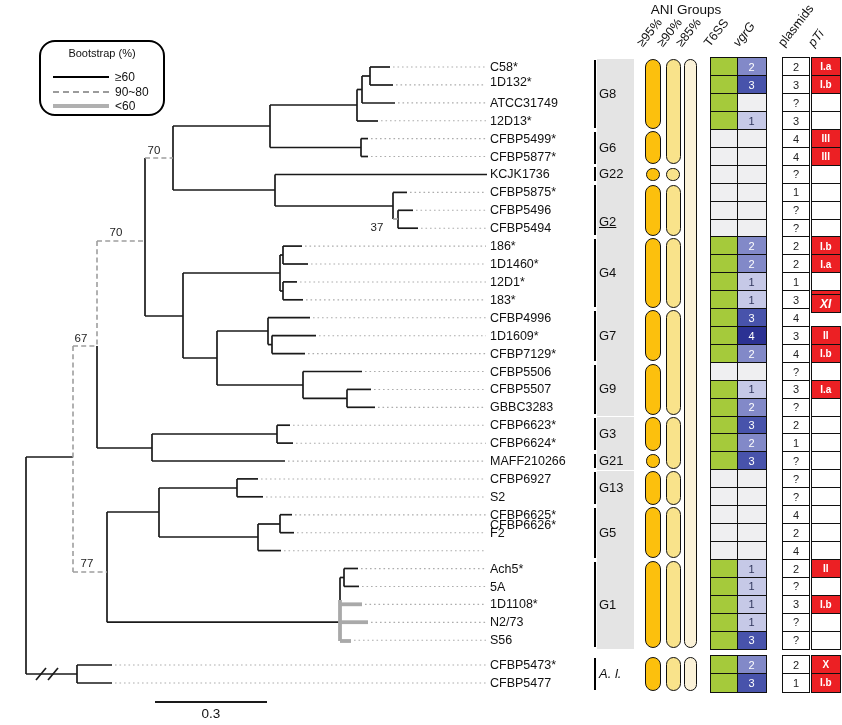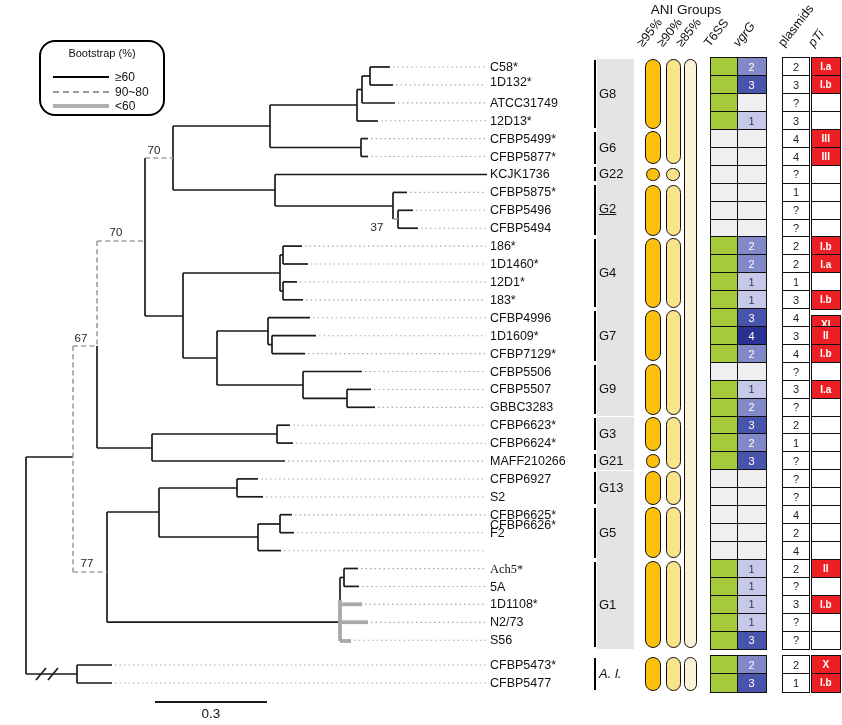--- a/index.html
+++ b/index.html
@@ -78,21 +78,21 @@
       <div class="band" style="top: 58.5px; height: 357.866px; background: rgb(228, 228, 228);"></div>
       <div class="band" style="top: 416.78px; height: 53.328px; background: rgb(228, 228, 228);"></div>
       <div class="band" style="top: 470.522px; height: 178.726px; background: rgb(228, 228, 228);"></div>
       <div class="gtick" style="top: 60px; height: 67.742px;"></div>
       <div class="glabel" style="top: 85.871px;">G8</div>
       <div class="gtick" style="top: 131.656px; height: 31.914px;"></div>
       <div class="glabel" style="top: 139.613px;">G6</div>
       <div class="gtick" style="top: 167.484px; height: 14px;"></div>
       <div class="glabel" style="top: 166.484px;">G22</div>
       <div class="gtick" style="top: 185.398px; height: 49.828px;"></div>
-      <div class="glabel" style="top: 201px; text-decoration: underline;">G2</div>
+      <div class="glabel" style="top: 214px; text-decoration: underline;">G2</div>
       <div class="gtick" style="top: 239.14px; height: 67.742px;"></div>
       <div class="glabel" style="top: 265.011px;">G4</div>
       <div class="gtick" style="top: 310.796px; height: 49.828px;"></div>
       <div class="glabel" style="top: 327.71px;">G7</div>
       <div class="gtick" style="top: 364.538px; height: 49.828px;"></div>
       <div class="glabel" style="top: 381.452px;">G9</div>
       <div class="gtick" style="top: 418.28px; height: 31.914px;"></div>
       <div class="glabel" style="top: 426.237px;">G3</div>
       <div class="gtick" style="top: 454.108px; height: 14px;"></div>
       <div class="glabel" style="top: 453.108px;">G21</div>
@@ -267,21 +267,21 @@
       <div class="taxon" style="top: 381.452px;">CFBP5507</div>
       <div class="taxon" style="top: 399.366px;">GBBC3283</div>
       <div class="taxon" style="top: 417.28px;">CFBP6623*</div>
       <div class="taxon" style="top: 435.194px;">CFBP6624*</div>
       <div class="taxon" style="top: 453.108px;">MAFF210266</div>
       <div class="taxon" style="top: 471.022px;">CFBP6927</div>
       <div class="taxon" style="top: 488.936px;">S2</div>
       <div class="taxon" style="top: 506.85px;">CFBP6625*</div>
       <div class="taxon" style="top: 524.764px;">F2</div>
       <div class="taxon" style="top: 517px;">CFBP6626*</div>
-      <div class="taxon" style="top: 560.592px; font-family: Liberation Serif, serif;">Ach5*</div>
+      <div class="taxon" style="top: 560.592px;">Ach5*</div>
       <div class="taxon" style="top: 578.506px;">5A</div>
       <div class="taxon" style="top: 596.42px;">1D1108*</div>
       <div class="taxon" style="top: 614.334px;">N2/73</div>
       <div class="taxon" style="top: 632.248px;">S56</div>
       <div class="taxon" style="top: 657px;">CFBP5473*</div>
       <div class="taxon" style="top: 675px;">CFBP5477</div>
     </div>
 
   <div id="capsules">
       <div class="capsule" style="left: 645px; top: 59.2px; width: 16px; height: 69.342px; background: rgb(252, 192, 13);"></div>
@@ -364,21 +364,21 @@
       <div class="cell" style="left: 736.5px; top: 272.268px; width: 30px; height: 19.4px; background: rgb(198, 201, 231); color: rgb(48, 54, 92);">1</div>
       <div class="cell" style="left: 782px; top: 272.268px; width: 28px; height: 19.4px; background: rgb(255, 255, 255); color: rgb(34, 34, 34);">1</div>
       <div class="cell" style="left: 811px; top: 272.268px; width: 29.5px; height: 19.4px; background: rgb(255, 255, 255); color: rgb(17, 17, 17);"></div>
       <div class="cell" style="left: 710px; top: 290.182px; width: 28px; height: 19.4px; background: rgb(165, 202, 59); color: rgb(17, 17, 17);"></div>
       <div class="cell" style="left: 736.5px; top: 290.182px; width: 30px; height: 19.4px; background: rgb(198, 201, 231); color: rgb(48, 54, 92);">1</div>
       <div class="cell" style="left: 782px; top: 290.182px; width: 28px; height: 19.4px; background: rgb(255, 255, 255); color: rgb(34, 34, 34);">3</div>
       <div class="cell" style="left: 811px; top: 290.182px; width: 29.5px; height: 19.4px; background: rgb(236, 32, 36); color: rgb(255, 255, 255); font-weight: bold; font-size: 10px;">I.b</div>
       <div class="cell" style="left: 710px; top: 308.096px; width: 28px; height: 19.4px; background: rgb(165, 202, 59); color: rgb(17, 17, 17);"></div>
       <div class="cell" style="left: 736.5px; top: 308.096px; width: 30px; height: 19.4px; background: rgb(72, 83, 171); color: rgb(255, 255, 255);">3</div>
       <div class="cell" style="left: 782px; top: 308.096px; width: 28px; height: 19.4px; background: rgb(255, 255, 255); color: rgb(34, 34, 34);">4</div>
-      <div class="cell" style="left: 811px; top: 315px; width: 29.5px; height: 19.4px; background: rgb(236, 32, 36); color: rgb(255, 255, 255); font-weight: bold; font-size: 10px;">XI</div>
+      <div class="cell" style="left: 811px; top: 294px; width: 29.5px; height: 19.4px; background: rgb(236, 32, 36); color: rgb(255, 255, 255); font-weight: bold; font-size: 12px; font-style: italic;">XI</div>
       <div class="cell" style="left: 710px; top: 326.01px; width: 28px; height: 19.4px; background: rgb(165, 202, 59); color: rgb(17, 17, 17);"></div>
       <div class="cell" style="left: 736.5px; top: 326.01px; width: 30px; height: 19.4px; background: rgb(43, 49, 147); color: rgb(255, 255, 255);">4</div>
       <div class="cell" style="left: 782px; top: 326.01px; width: 28px; height: 19.4px; background: rgb(255, 255, 255); color: rgb(34, 34, 34);">3</div>
       <div class="cell" style="left: 811px; top: 326.01px; width: 29.5px; height: 19.4px; background: rgb(236, 32, 36); color: rgb(255, 255, 255); font-weight: bold; font-size: 10px;">II</div>
       <div class="cell" style="left: 710px; top: 343.924px; width: 28px; height: 19.4px; background: rgb(165, 202, 59); color: rgb(17, 17, 17);"></div>
       <div class="cell" style="left: 736.5px; top: 343.924px; width: 30px; height: 19.4px; background: rgb(130, 137, 200); color: rgb(255, 255, 255);">2</div>
       <div class="cell" style="left: 782px; top: 343.924px; width: 28px; height: 19.4px; background: rgb(255, 255, 255); color: rgb(34, 34, 34);">4</div>
       <div class="cell" style="left: 811px; top: 343.924px; width: 29.5px; height: 19.4px; background: rgb(236, 32, 36); color: rgb(255, 255, 255); font-weight: bold; font-size: 10px;">I.b</div>
       <div class="cell" style="left: 710px; top: 361.838px; width: 28px; height: 19.4px; background: rgb(239, 239, 241); color: rgb(17, 17, 17);"></div>
       <div class="cell" style="left: 736.5px; top: 361.838px; width: 30px; height: 19.4px; background: rgb(239, 239, 241); color: rgb(17, 17, 17);"></div>

